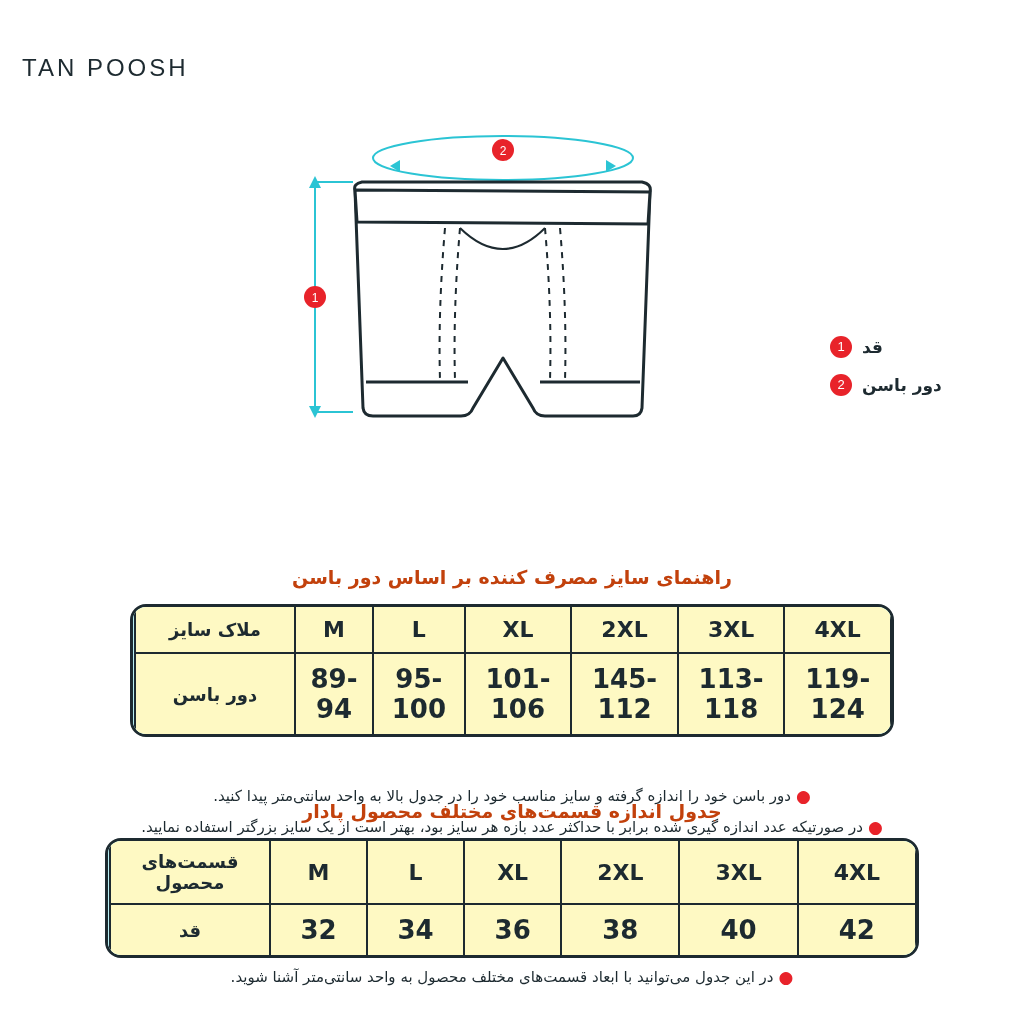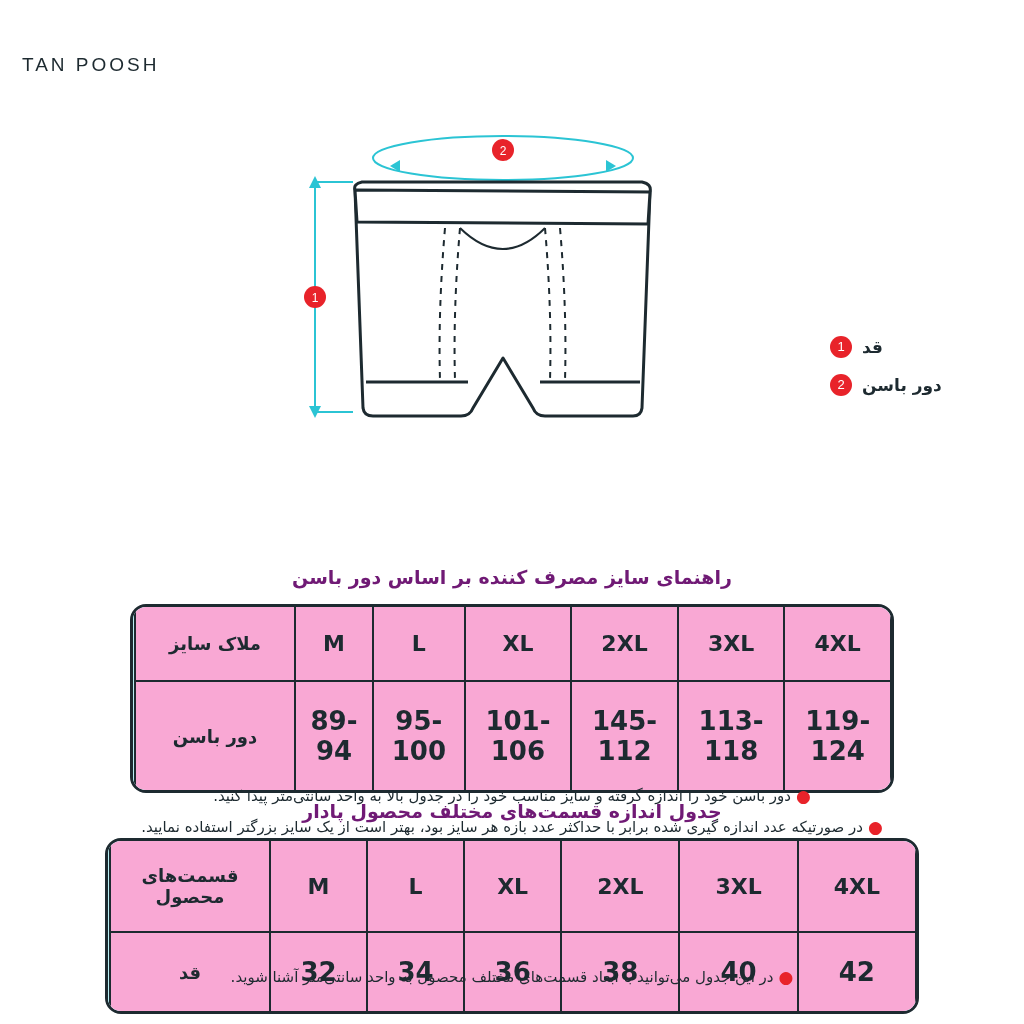--- a/index.html
+++ b/index.html
@@ -33,21 +33,21 @@
     font-weight: bold;
     font-size: 40px;
     letter-spacing: 1px;
     padding: 10px 18px 12px 18px;
     line-height: 1;
   }
   #logo-sub {
     display: block;
     margin-top: 8px;
     font-family: "Liberation Sans", sans-serif;
-    font-size: 19px;
+    font-size: 24px;
     letter-spacing: 3px;
     color: #1d2a30;
   }
 
   
   #illustration {
     position: absolute;
     top: 120px;
     left: 290px;
     width: 420px;
@@ -89,21 +89,21 @@
     flex: 0 0 auto;
   }
 
   
   .section-title {
     position: absolute;
     width: 100%;
     text-align: center;
     font-size: 19px;
     font-weight: bold;
-    color: #701a75;
+    color: #c2410c;
     direction: rtl;
   }
   #title-1 { top: 566px; }
   #title-2 { top: 800px; }
 
   
   .size-table-wrap {
     position: absolute;
     direction: rtl;
   }
@@ -117,22 +117,22 @@
     border: 3px solid #1d2a30;
     border-radius: 14px;
     overflow: hidden;
   }
   table.size-table td, table.size-table th {
     border: 2px solid #1d2a30;
     text-align: center;
     font-size: 22px;
     font-weight: bold;
     color: #1d2a30;
-    padding: 24px 4px;
-    background: #f9a8d4;
+    padding: 10px 4px;
+    background: #fef9c3;
   }
   table.size-table th.row-head {
     font-size: 18px;
     width: 150px;
   }
   table.size-table td.value {
     font-family: "DejaVu Sans", sans-serif;
     font-size: 26px;
     letter-spacing: 0px;
   }

